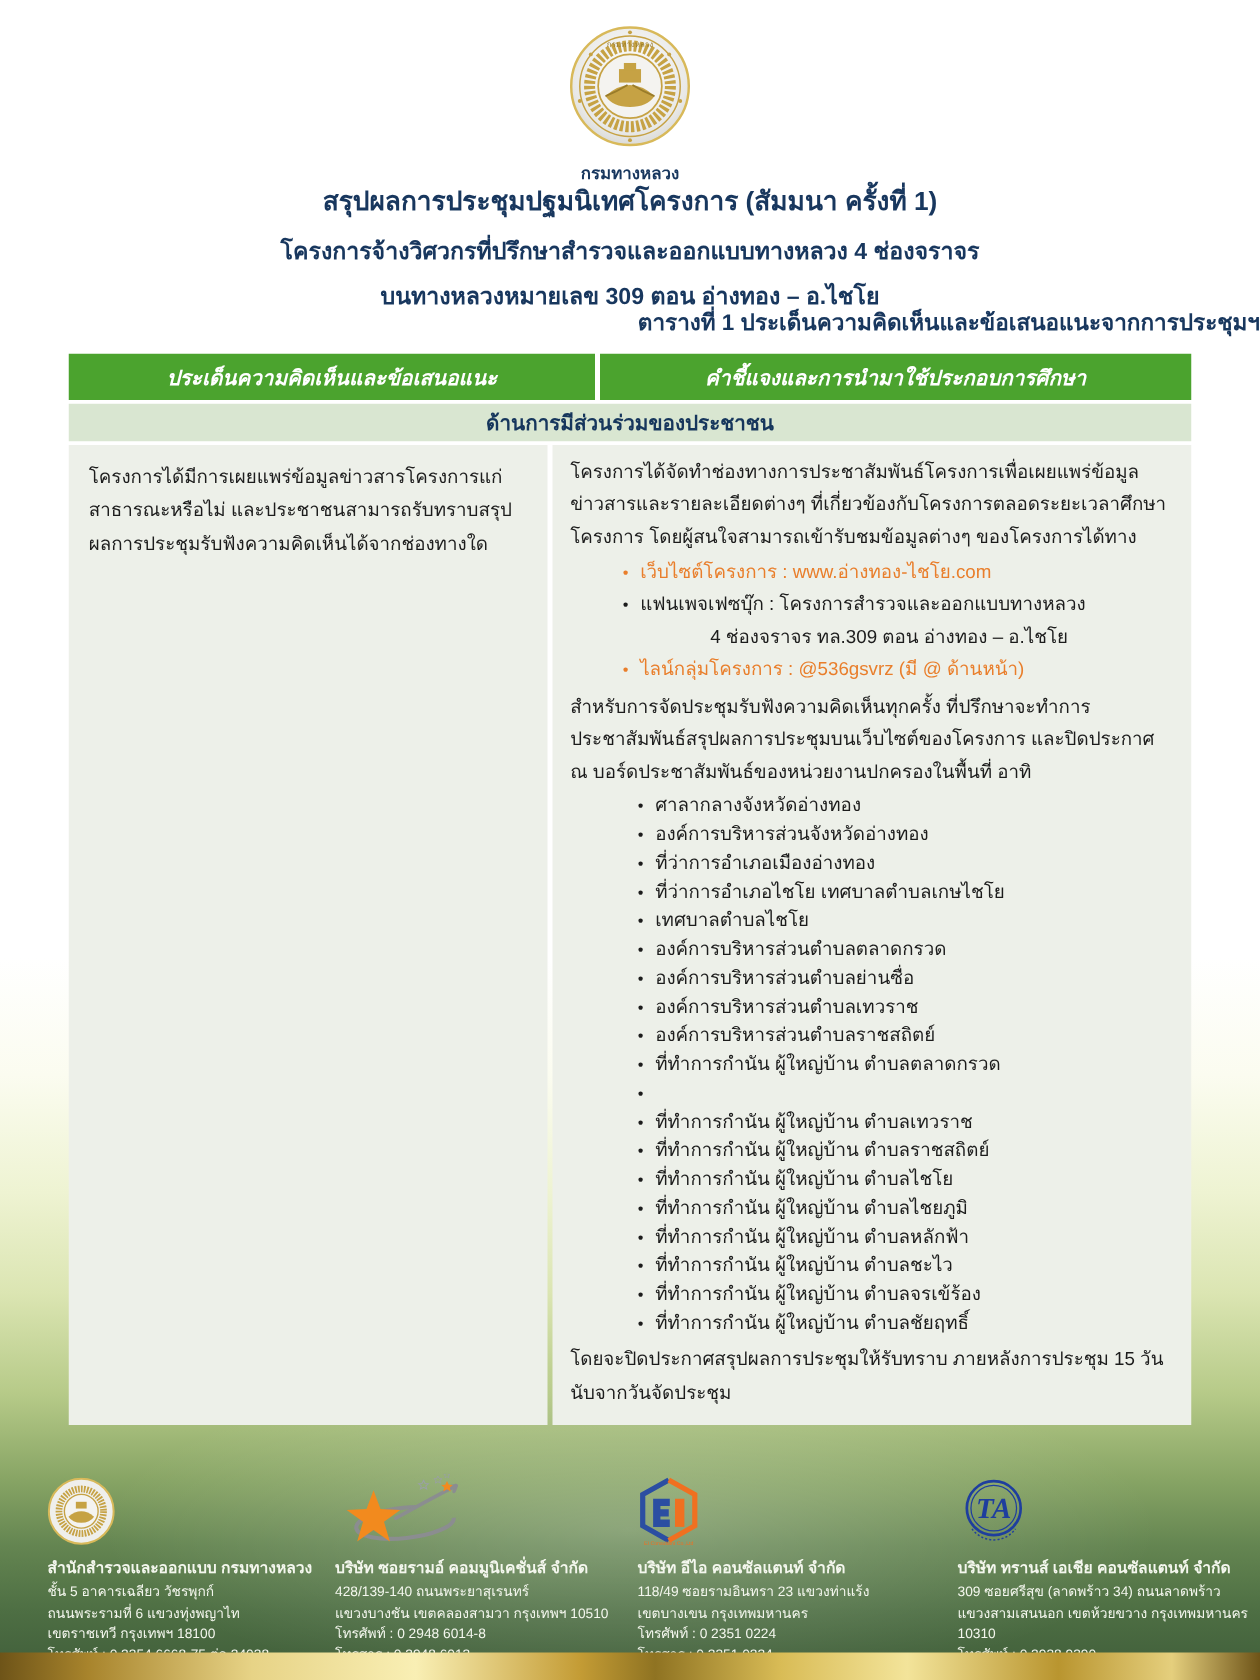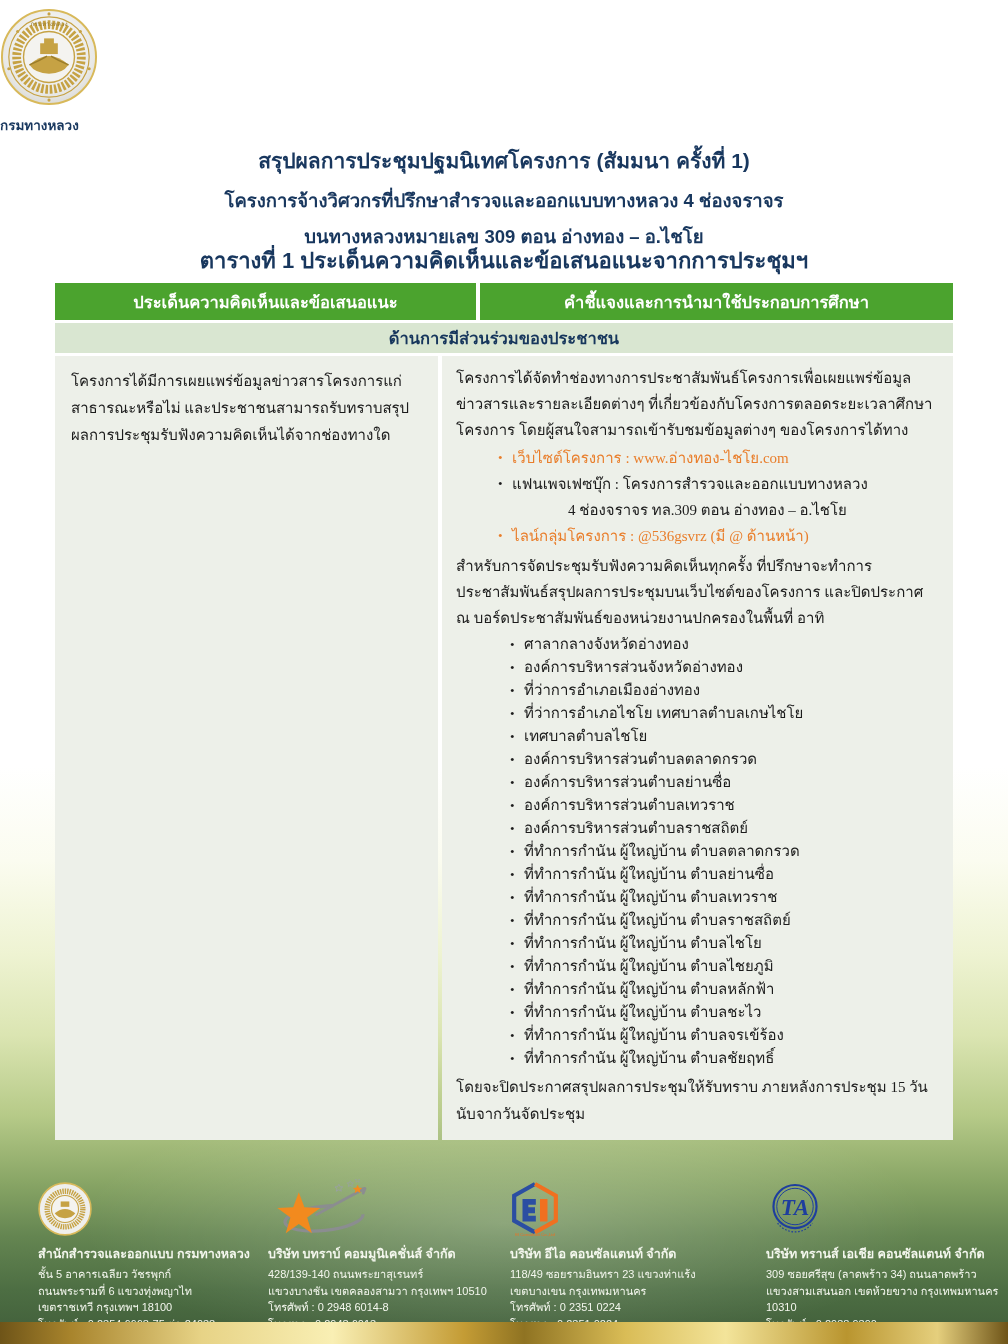--- a/index.html
+++ b/index.html
@@ -9,37 +9,37 @@
     background:
       radial-gradient(ellipse 60% 14% at 50% 91%, rgba(255,255,255,0.22), rgba(255,255,255,0) 70%),
       linear-gradient(180deg,
         #ffffff 0%, #ffffff 57%,
         #fbfcf0 64%, #eef3d2 71%,
         #dbe5b2 77%, #b6ca88 83%,
         #88a565 88%, #648551 92%,
         #4d6e43 96%, #3f5c39 100%);
   }
   
-  .seal-wrap{position:absolute;top:8px;left:0;width:100%;}
+  .seal-wrap{position:absolute;top:20px;left:0;width:100%;text-align:center;}
   .agency-label{margin-top:4px;font-size:13.5px;font-weight:bold;color:#18375e;}
   .titles{position:absolute;top:144px;left:0;width:100%;text-align:center;color:#18375e;}
   .title-1{font-size:21px;font-weight:bold;margin-bottom:9px;}
   .title-2,.title-3{font-size:18.5px;font-weight:600;margin-bottom:7px;}
-  .caption{position:absolute;top:243px;left:0;width:100%;text-align:center;
-           font-size:22px;font-weight:bold;color:#18375e;}
+  .caption{position:absolute;top:243px;left:0;width:100%;text-align:right;
+           font-size:18px;font-weight:bold;color:#18375e;}
   
   .tbl{position:absolute;top:283px;left:55px;width:898px;}
-  .hdr-row{display:flex;gap:4px;}
+  .hdr-row{display:flex;gap:4px;font-style:italic;}
   .hdr-cell{background:#4BA32E;color:#ffffff;font-weight:bold;font-size:16.5px;
             height:37px;display:flex;align-items:center;justify-content:center;}
   .hdr-c1{width:421px;}
   .hdr-c2{width:473px;}
   .section-row{margin-top:3px;background:#D9E6D1;color:#16365c;font-weight:bold;
                font-size:16.5px;height:30px;display:flex;align-items:center;justify-content:center;}
-  .body-row{margin-top:3px;display:flex;gap:4px;align-items:stretch;font-family:Liberation Serif, serif;}
+  .body-row{margin-top:3px;display:flex;gap:4px;align-items:stretch;}
   .cell{background:#EDF0E9;color:#1c1c1c;font-size:15px;}
   .cell-q{width:421px;padding:12px 16px;line-height:27px;box-sizing:border-box;}
   .cell-a{width:563px;padding:9px 14px 12px 14px;box-sizing:border-box;min-height:765px;}
   .para{line-height:26px;margin:0 0 2px 0;}
   .bullet-list{margin:2px 0 4px 0;}
   .b-row{display:flex;line-height:26px;}
   .b-row.loc{line-height:23px;}
   .b-dot{width:14px;margin-left:42px;flex:0 0 auto;font-size:13px;}
   .b-row.loc .b-dot{margin-left:54px;}
   .b-text{flex:1;}
@@ -165,21 +165,20 @@
             <div class="b-row loc">
               <span class="b-dot">•</span>
               <span class="b-text">องค์การบริหารส่วนตำบลราชสถิตย์</span>
             </div>
             <div class="b-row loc">
               <span class="b-dot">•</span>
               <span class="b-text">ที่ทำการกำนัน ผู้ใหญ่บ้าน ตำบลตลาดกรวด</span>
             </div>
             <div class="b-row loc">
               <span class="b-dot">•</span>
-              <span class="b-text">ที่ทำการกำนัน ผู้ใหญ่บ้าน ตำบลย่านซื่อ</span>
             </div>
             <div class="b-row loc">
               <span class="b-dot">•</span>
               <span class="b-text">ที่ทำการกำนัน ผู้ใหญ่บ้าน ตำบลเทวราช</span>
             </div>
             <div class="b-row loc">
               <span class="b-dot">•</span>
               <span class="b-text">ที่ทำการกำนัน ผู้ใหญ่บ้าน ตำบลราชสถิตย์</span>
             </div>
             <div class="b-row loc">
@@ -241,21 +240,21 @@
           <path d="M52 38 C70 28 88 18 104 10 l-5 1 M104 10 l-2 5" fill="none" stroke="#8b8d90" stroke-width="3" stroke-linecap="round"></path>
           <path d="M33 14 L39 30 L56 31 L42 41 L47 58 L33 48 L19 58 L24 41 L10 31 L27 30 Z" fill="#f28a1e"></path>
           <g fill="none" stroke="#9aa0a6" stroke-width="1.6">
             <path d="M78 14 l2.4 4.8 5.2.4-4 3.4 1.2 5-4.8-2.8-4.8 2.8 1.2-5-4-3.4 5.2-.4z" transform="scale(0.55) translate(60 -4)"></path>
             <path d="M78 14 l2.4 4.8 5.2.4-4 3.4 1.2 5-4.8-2.8-4.8 2.8 1.2-5-4-3.4 5.2-.4z" transform="scale(0.45) translate(118 -10)"></path>
             <path d="M78 14 l2.4 4.8 5.2.4-4 3.4 1.2 5-4.8-2.8-4.8 2.8 1.2-5-4-3.4 5.2-.4z" transform="scale(0.35) translate(196 -18)"></path>
           </g>
           <path d="M96 6 l1.6 3.2 3.4.3-2.6 2.2.8 3.3-3.2-1.9-3.2 1.9.8-3.3-2.6-2.2 3.4-.3z" fill="#f28a1e"></path>
         </svg>
       </div>
-      <div class="org-name">บริษัท บทราบ์ คอมมูนิเคชั่นส์ จำกัด</div>
+      <div class="org-name">บริษัท ซอยรามอ์ คอมมูนิเคชั่นส์ จำกัด</div>
       <div class="org-lines">
           <div>428/139-140 ถนนพระยาสุเรนทร์</div>
           <div>แขวงบางชัน เขตคลองสามวา กรุงเทพฯ 10510</div>
           <div>โทรศัพท์ : 0 2948 6014-8</div>
           <div>โทรสาร : 0 2948 6013</div>
         </div>
     </div>
 
     <div class="fcol fcol3">
       <div class="logo-box">

